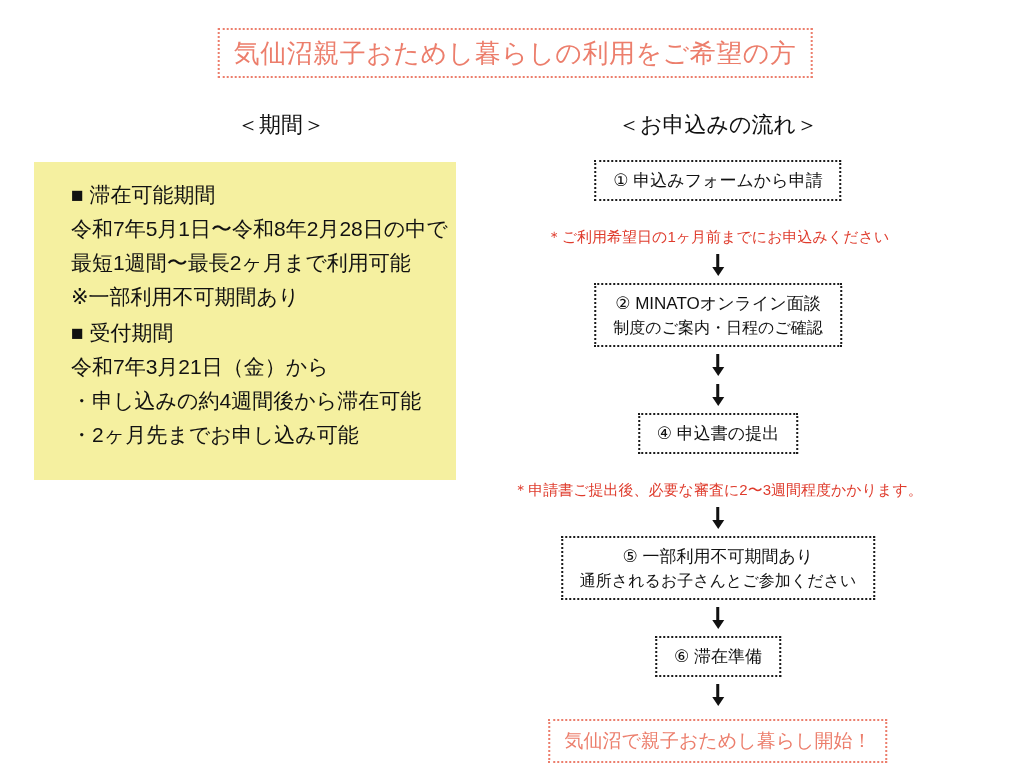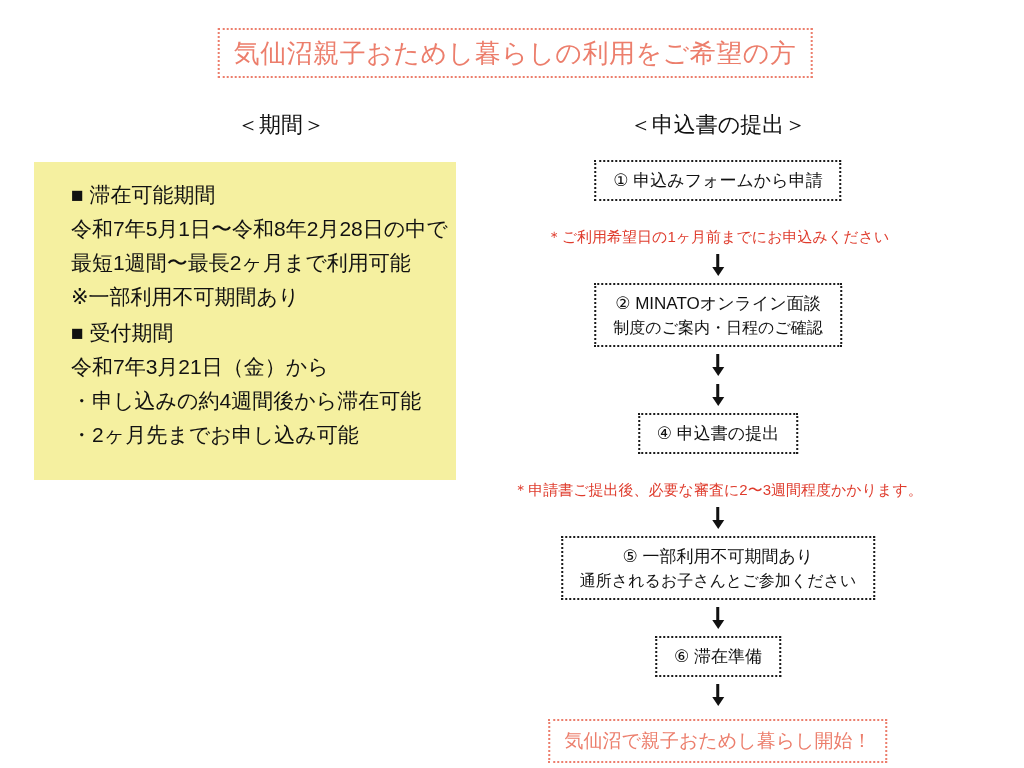--- a/index.html
+++ b/index.html
@@ -129,21 +129,21 @@
 </style>
 </head>
 <body>
 
 <div class="page">
 
   <div class="title-box">気仙沼親子おためし暮らしの利用をご希望の方</div>
 
   <div class="heading heading-left">＜期間＞</div>
 
-  <div class="heading heading-right">＜申込書の提出＞</div>
+  <div class="heading heading-right">＜お申込みの流れ＞</div>
 
   <div class="period-panel">
       <div class="p-block">
         <div class="p-line">■ 滞在可能期間</div>
         <div class="p-line">令和7年5月1日〜令和8年2月28日の中で</div>
         <div class="p-line">最短1週間〜最長2ヶ月まで利用可能</div>
         <div class="p-line">※一部利用不可期間あり</div>
       </div>
       <div class="p-block">
         <div class="p-line">■ 受付期間</div>

